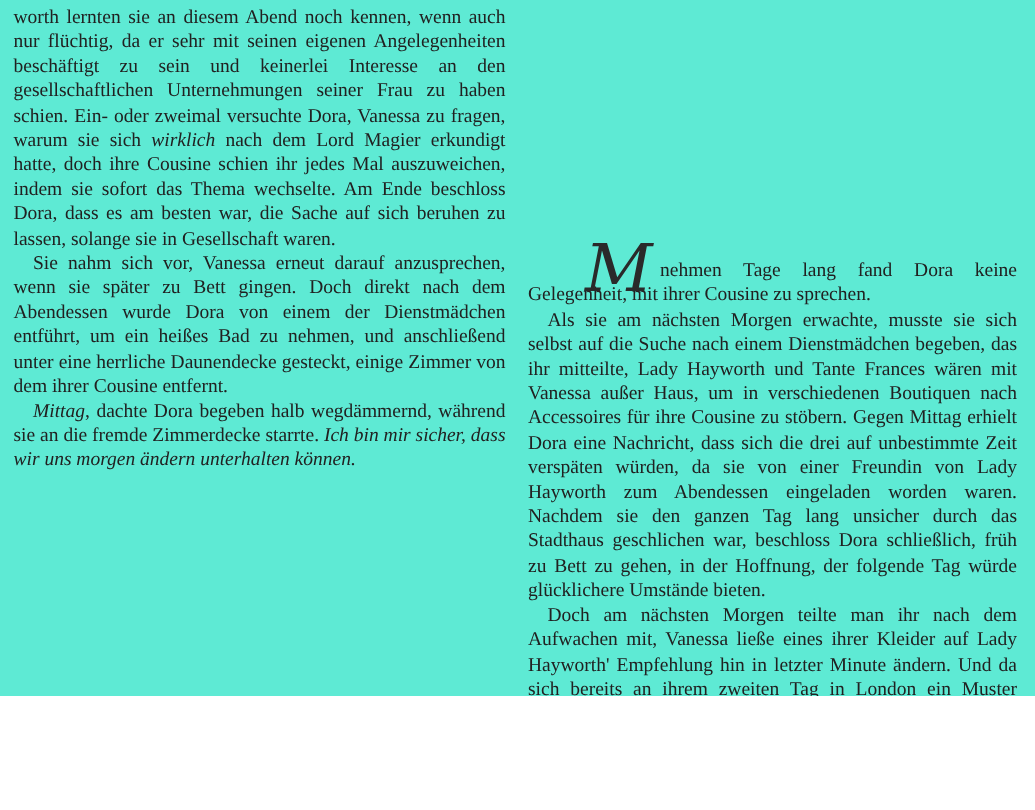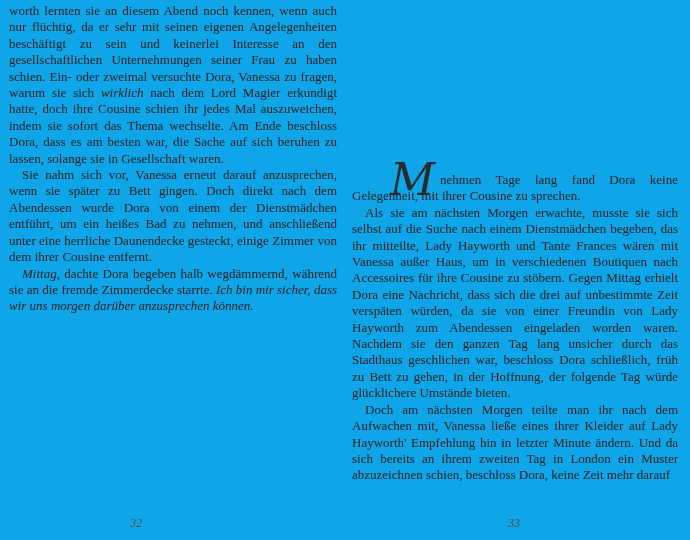--- a/index.html
+++ b/index.html
@@ -3,22 +3,22 @@
 <meta charset="utf-8">
 <style>
   html, body {
     margin: 0;
     padding: 0;
     background: #ffffff;
   }
   .spread {
     position: relative;
     width: 690px;
-    height: 540px;
-    background: #0ea5e9;
+    height: 464px;
+    background: #5eead4;
     font-family: "Liberation Serif", "DejaVu Serif", serif;
     color: #212121;
     overflow: hidden;
   }
   .text-block {
     position: absolute;
     font-size: 13px;
     line-height: 16.4px;
     text-align: justify;
     hyphens: auto;
@@ -67,21 +67,21 @@
   .page-number.pn-right { left: 508px; }
 </style>
 </head>
 <body>
 
 <div class="spread">
 
   <div class="text-block left-body">
       <p class="para" lang="de"><span>worth lernten sie an diesem Abend noch kennen, wenn auch nur flüchtig, da er sehr mit seinen eigenen Angelegenheiten beschäftigt zu sein und keinerlei Interesse an den gesellschaftlichen Unternehmungen seiner Frau zu haben schien. Ein- oder zweimal versuchte Dora, Vanessa zu fragen, warum sie sich </span><span class="em">wirklich</span><span> nach dem Lord Magier erkundigt hatte, doch ihre Cousine schien ihr jedes Mal auszuweichen, indem sie sofort das Thema wechselte. Am Ende beschloss Dora, dass es am besten war, die Sache auf sich beruhen zu lassen, solange sie in Gesellschaft waren.</span></p>
       <p class="para indent" lang="de"><span>Sie nahm sich vor, Vanessa erneut darauf anzusprechen, wenn sie später zu Bett gingen. Doch direkt nach dem Abendessen wurde Dora von einem der Dienstmädchen entführt, um ein heißes Bad zu nehmen, und anschließend unter eine herrliche Daunendecke gesteckt, einige Zimmer von dem ihrer Cousine entfernt.</span></p>
-      <p class="para indent" lang="de"><span class="em">Mittag</span><span>, dachte Dora begeben halb wegdämmernd, während sie an die fremde Zimmerdecke starrte. </span><span class="em">Ich bin mir sicher, dass wir uns morgen darüber anzusprechen können.</span></p>
+      <p class="para indent" lang="de"><span class="em">Mittag</span><span>, dachte Dora begeben halb wegdämmernd, während sie an die fremde Zimmerdecke starrte. </span><span class="em">Ich bin mir sicher, dass wir uns morgen ändern unterhalten können.</span></p>
     </div>
 
 
   <div class="text-block right-body">
       <p class="para has-initial" lang="de"><span class="initial">M</span><span>nehmen Tage lang fand Dora keine Gelegenheit, mit ihrer Cousine zu sprechen.</span></p>
       <p class="para indent" lang="de"><span>Als sie am nächsten Morgen erwachte, musste sie sich selbst auf die Suche nach einem Dienstmädchen begeben, das ihr mitteilte, Lady Hayworth und Tante Frances wären mit Vanessa außer Haus, um in verschiedenen Boutiquen nach Accessoires für ihre Cousine zu stöbern. Gegen Mittag erhielt Dora eine Nachricht, dass sich die drei auf unbestimmte Zeit verspäten würden, da sie von einer Freundin von Lady Hayworth zum Abendessen eingeladen worden waren. Nachdem sie den ganzen Tag lang unsicher durch das Stadthaus geschlichen war, beschloss Dora schließlich, früh zu Bett zu gehen, in der Hoffnung, der folgende Tag würde glücklichere Umstände bieten.</span></p>
       <p class="para indent" lang="de"><span>Doch am nächsten Morgen teilte man ihr nach dem Aufwachen mit, Vanessa ließe eines ihrer Kleider auf Lady Hayworth' Empfehlung hin in letzter Minute ändern. Und da sich bereits an ihrem zweiten Tag in London ein Muster abzuzeichnen schien, beschloss Dora, keine Zeit mehr darauf</span></p>
     </div>
 
   <div class="page-number pn-left">32</div>

